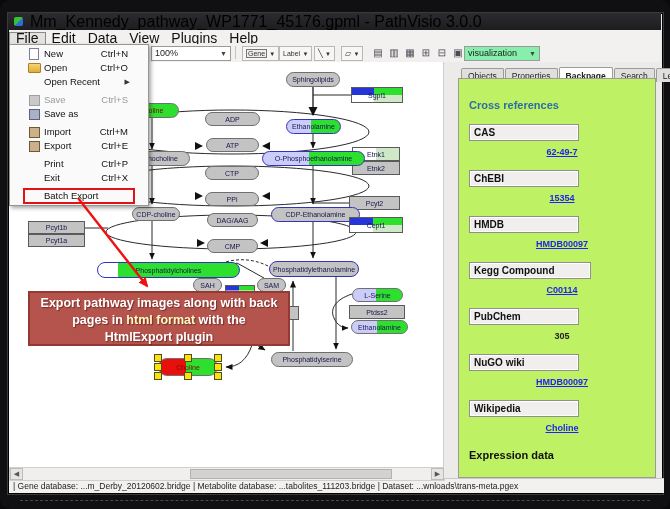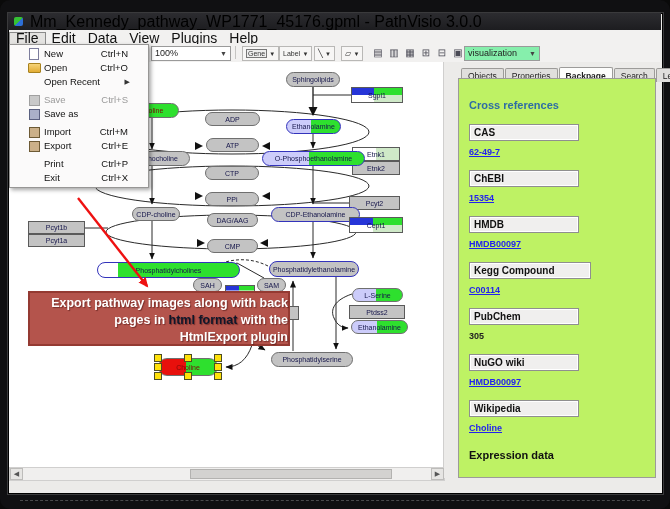--- a/index.html
+++ b/index.html
@@ -30,21 +30,21 @@
   
   #sidebar{left:444px;top:62px;width:216px;height:416px;background:#ecebe9;z-index:2;}
   #tabs{position:absolute;left:17px;top:2px;height:14px;white-space:nowrap;}
   .tab{display:inline-block;border:1px solid #9c9b99;border-bottom:none;background:#e0dfdd;font-size:8.5px;padding:2px 6px 1px 6px;margin-right:1px;border-radius:2px 2px 0 0;color:#222;vertical-align:bottom;}
   .tab.active{background:#fdfdfc;font-weight:bold;padding-top:3px;}
   #sidepanel{position:absolute;left:14px;top:16px;width:196px;height:398px;background:#bef264;border:1px solid #9c9b99;overflow:hidden;}
   #side-head{margin:20px 0 0 10px;font-size:11px;font-weight:bold;color:#2e6da4;}
   .section{margin:0 0 0 10px;}
   .sec-box{margin-top:13px;width:100px;border:1px solid #8f8f8f;background:#f0efee;font-size:10px;font-weight:bold;color:#111;padding:2px 4px;box-shadow:inset 0 0 0 1px #fff;}
   .sec-box.wide{width:112px;}
-  .sec-val{margin-top:6px;font-size:9px;font-weight:bold;color:#2222ee;text-decoration:underline;}
+  .sec-val{margin-top:6px;font-size:9px;font-weight:bold;color:#2222ee;text-decoration:underline;text-align:center;}
   .sec-val.plain{color:#222;text-decoration:none;font-weight:bold;}
   #side-foot{margin:16px 0 0 10px;font-size:11px;font-weight:bold;color:#111;}
   
   #statusbar{left:9px;top:478px;width:651px;height:14px;background:#f2f1f0;border-top:1px solid #c9c8c6;font-size:8.5px;line-height:14px;color:#222;padding-left:4px;white-space:nowrap;overflow:hidden;}
   
   #filemenu{left:9px;top:44px;width:110px;background:#fbfafa;border:1px solid #979695;box-shadow:2px 2px 4px rgba(0,0,0,.35);z-index:20;padding:2px 14px;}
   .fm-row{position:relative;height:14px;line-height:14px;font-size:9.5px;color:#111;display:flex;align-items:center;}
   .fm-row.gap{margin-top:4px;}
   .fm-row.disabled{color:#9a9a9a;}
   .fm-row.hl{outline:2px solid #e41313;outline-offset:-1px;}
@@ -56,22 +56,22 @@
   .ic-page{width:8px;height:10px;background:#fff;border:1px solid #7d7d9d;}
   .ic-folder{width:11px;height:8px;background:linear-gradient(#f6d378,#e2ac34);border:1px solid #a8821e;border-radius:1px;}
   .ic-floppy{width:9px;height:9px;background:#aab0c8;border:1px solid #5a6080;}
   .ic-floppy.dis{background:#c9c9c9;border-color:#a0a0a0;}
   .ic-port{width:9px;height:9px;background:#cbb089;border:1px solid #6d5a35;}
   
   .node{position:absolute;z-index:4;box-sizing:border-box;display:flex;align-items:center;justify-content:center;overflow:hidden;}
   .node .lbl{font-size:7px;line-height:7px;color:#15154a;white-space:nowrap;}
   .handle{position:absolute;width:6px;height:6px;background:#ffe10a;border:1px solid #4d4d22;z-index:5;}
   
-  #annot{left:28px;top:291px;width:262px;height:55px;background:#b4544c;border:2px solid #943a32;z-index:6;color:#fff;font-weight:bold;font-size:12.5px;text-align:right;line-height:17px;padding-top:2px;box-sizing:border-box;text-shadow:1px 1px 1px rgba(60,10,10,.5);}
-  #annot .em{color:#0f172a;}
+  #annot{left:28px;top:291px;width:262px;height:55px;background:#b4544c;border:2px solid #943a32;z-index:6;color:#fff;font-weight:bold;font-size:12.5px;text-align:center;line-height:17px;padding-top:2px;box-sizing:border-box;text-shadow:1px 1px 1px rgba(60,10,10,.5);}
+  #annot .em{color:#fef9c3;}
   svg.overlay{pointer-events:none;}
 </style>
 </head>
 <body>
 
 <div id="stage">
 
   <div id="win" class="abs"></div>
   <div id="titlebar" class="abs"></div>
   <div id="title-ico" class="abs"></div>
@@ -329,26 +329,31 @@
       <div class="fm-row gap">
         <span class="fm-icn"></span>
         <span class="fm-lab">Print</span>
         <span class="fm-sc">Ctrl+P</span>
       </div>
       <div class="fm-row">
         <span class="fm-icn"></span>
         <span class="fm-lab">Exit</span>
         <span class="fm-sc">Ctrl+X</span>
       </div>
+      <div class="fm-row gap hl">
+        <span class="fm-icn"></span>
+        <span class="fm-lab">Batch Export</span>
+      </div>
     </div>
 
   <svg class="abs overlay" width="670" height="509" style="left:0;top:0;z-index:30;">
     <defs>
       <marker id="arrred" markerWidth="12" markerHeight="11" refX="8" refY="4.5" orient="auto" markerUnits="userSpaceOnUse">
           <path d="M0,0 L10,4.5 L0,9 z" fill="#ee1111"></path>
         </marker>
     </defs>
     <line x1="78" y1="198" x2="147" y2="286" stroke="#ee1111" stroke-width="2.4" marker-end="url(#arrred)"></line>
   </svg>
 
+  <div id="statusbar" class="abs">| Gene database: ...m_Derby_20120602.bridge | Metabolite database: ...tabolites_111203.bridge | Dataset: ...wnloads\trans-meta.pgex</div>
 
   <div class="abs" style="left:20px;top:500px;width:630px;border-top:1px dashed #4a4a4c;"></div>
 </div>
 
 </body></html>

